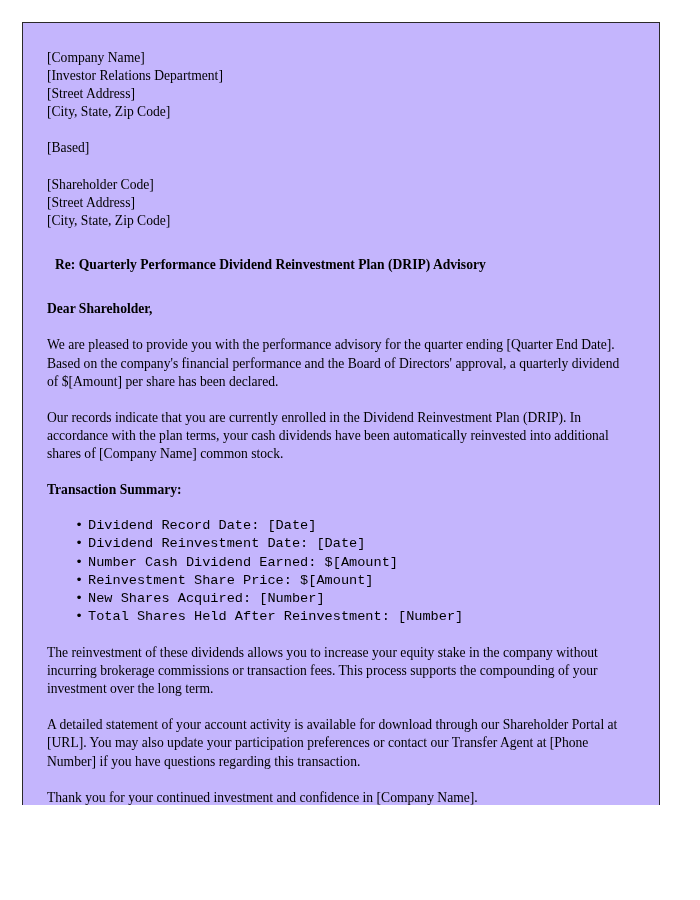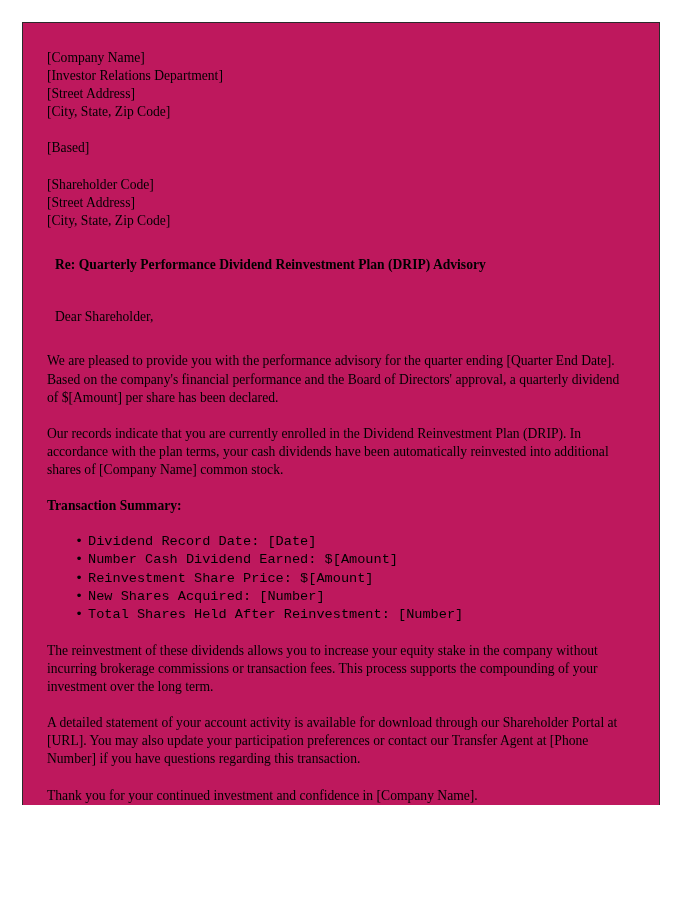--- a/index.html
+++ b/index.html
@@ -22,21 +22,21 @@
     position: absolute;
     left: 22px;
     top: 22px;
     width: 638px;
     height: 783px;
     box-sizing: border-box;
     border-left: 1.5px solid #2a2a2a;
     border-top: 1.5px solid #2a2a2a;
     border-right: 1.5px solid #2a2a2a;
     border-bottom: none;
-    background: #be185d;
+    background: #c4b5fd;
   }
 
   .letter-body {
     position: absolute;
     left: 24px;
     top: 26px;
     width: 574px;
     font-size: 13.6px;
     line-height: 18.1px;
     text-align: left;
@@ -58,21 +58,22 @@
   .para {
     margin: 0;
   }
 
   .subject-line {
     margin: 8px;
     font-weight: bold;
   }
 
   .salutation {
-    margin: 8px;
+    margin: 0;
+    font-weight: bold;
   }
 
   .section-heading {
     margin: 0;
     font-weight: bold;
   }
 
   ul.summary-list {
     margin: 0;
     padding: 0;
@@ -139,20 +140,21 @@
     <p class="para">Our records indicate that you are currently enrolled in the Dividend Reinvestment Plan (DRIP). In accordance with the plan terms, your cash dividends have been automatically reinvested into additional shares of [Company Name] common stock.</p>
 
     <span class="spacer-line"></span>
 
     <p class="section-heading">Transaction Summary:</p>
 
     <span class="spacer-line"></span>
 
     <ul class="summary-list">
       <li>Dividend Record Date: [Date]</li>
+      <li>Dividend Reinvestment Date: [Date]</li>
       <li>Number Cash Dividend Earned: $[Amount]</li>
       <li>Reinvestment Share Price: $[Amount]</li>
       <li>New Shares Acquired: [Number]</li>
       <li>Total Shares Held After Reinvestment: [Number]</li>
     </ul>
 
     <span class="spacer-line"></span>
 
     <p class="para">The reinvestment of these dividends allows you to increase your equity stake in the company without incurring brokerage commissions or transaction fees. This process supports the compounding of your investment over the long term.</p>
 

